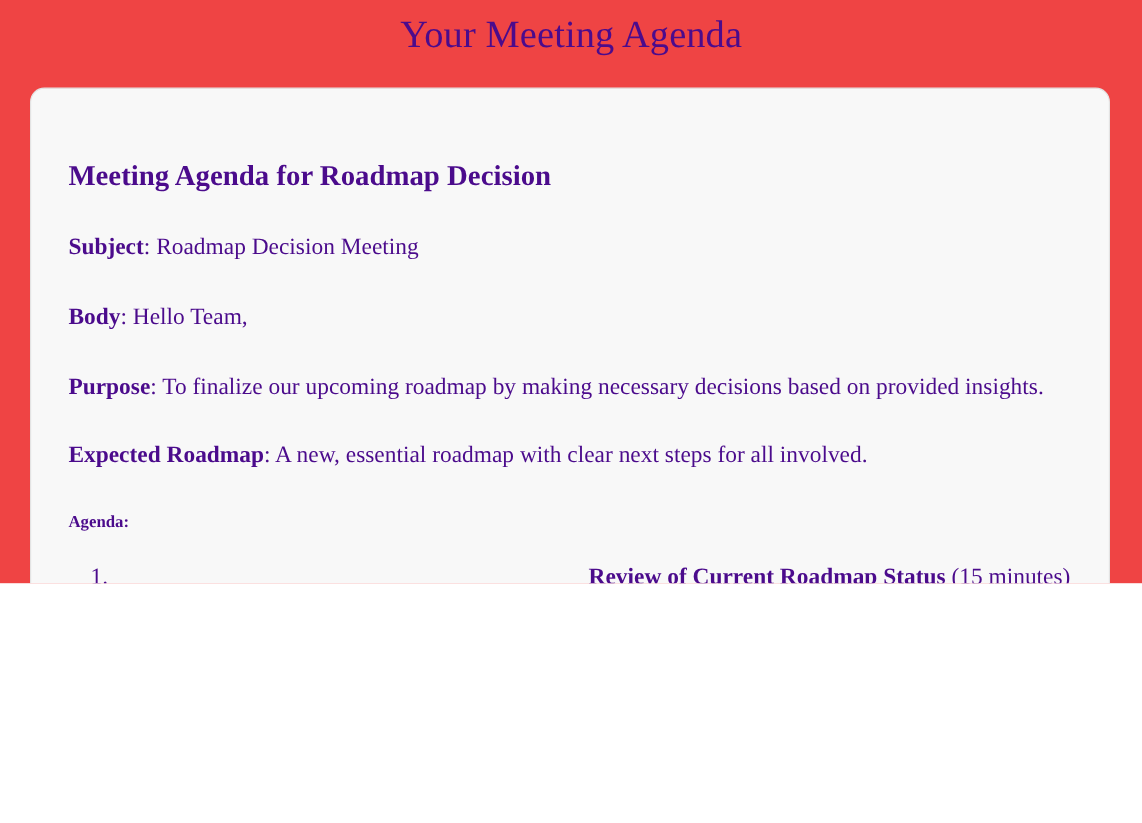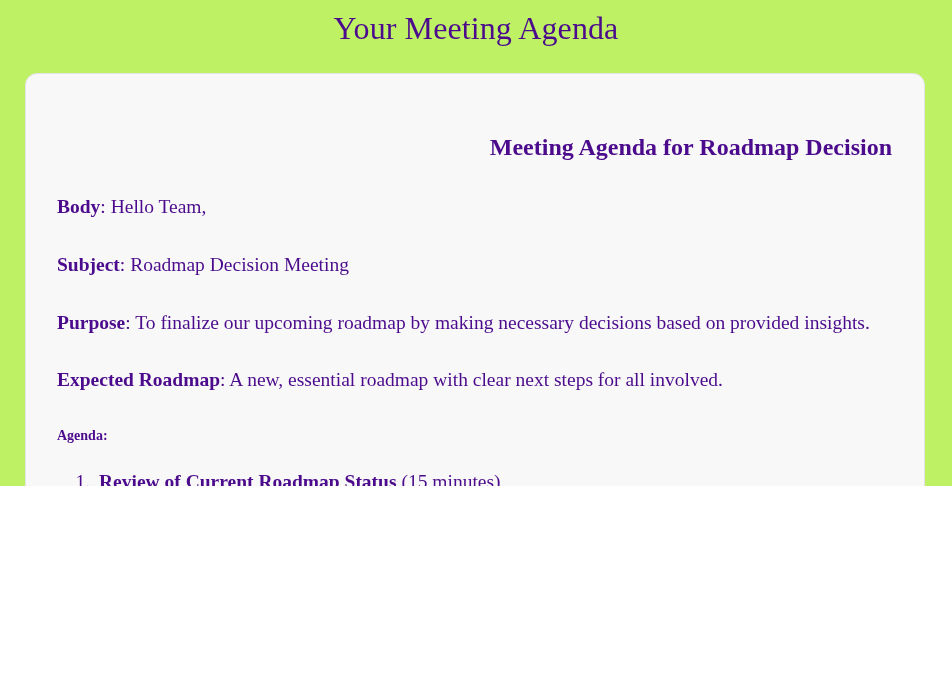--- a/index.html
+++ b/index.html
@@ -13,21 +13,21 @@
   }
   body {
     font-family: "Liberation Serif", "DejaVu Serif", serif;
     color: #4b0b8c;
   }
   .page {
     position: relative;
     width: 952px;
     height: 486px;
     overflow: hidden;
-    background: #bef264;
+    background: #ef4444;
   }
   .page-title {
     margin: 0;
     padding: 8px 0 0 0;
     text-align: center;
     font-family: "Liberation Serif", "DejaVu Serif", serif;
     font-size: 32px;
     font-weight: 400;
     line-height: 1.25;
     color: #4b0b8c;
@@ -45,21 +45,20 @@
     border-radius: 12px;
     padding: 30px 32px 40px 31px;
     overflow: hidden;
   }
   .doc-heading {
     margin: 28px 0 0 0;
     font-size: 24px;
     font-weight: 700;
     line-height: 1.3;
     color: #4b0b8c;
-    text-align: right;
   }
   .para {
     margin: 30px 0 0 0;
     font-size: 19.5px;
     line-height: 1.42;
     color: #4b0b8c;
   }
   .para .lbl {
     font-weight: 700;
   }
@@ -74,20 +73,21 @@
     margin: 22px 0 0 0;
     padding-left: 38px;
     font-size: 19.5px;
     line-height: 1.42;
     color: #4b0b8c;
     list-style-type: decimal;
   }
   ol.agenda-list > li {
     margin: 0 0 6px 0;
     padding-left: 4px;
+    text-align: right;
   }
   ol.agenda-list > li .item-title {
     font-weight: 700;
   }
   ol.agenda-list > li .item-duration {
     font-weight: 400;
   }
   ul.sub-list {
     margin: 8px 0 0 0;
     padding-left: 33px;
@@ -105,25 +105,25 @@
 
 <div class="page">
 
   <h1 class="page-title">Your Meeting Agenda</h1>
 
   <div class="card">
 
     <h2 class="doc-heading">Meeting Agenda for Roadmap Decision</h2>
 
     <p class="para">
-      <span class="lbl">Body</span><span>: </span><span>Hello Team,</span>
+      <span class="lbl">Subject</span><span>: </span><span>Roadmap Decision Meeting</span>
     </p>
 
     <p class="para">
-      <span class="lbl">Subject</span><span>: </span><span>Roadmap Decision Meeting</span>
+      <span class="lbl">Body</span><span>: </span><span>Hello Team,</span>
     </p>
 
 
     <p class="para">
       <span class="lbl">Purpose</span><span>: </span><span>To finalize our upcoming roadmap by making necessary decisions based on provided insights.</span>
     </p>
 
     <p class="para">
       <span class="lbl">Expected Roadmap</span><span>: </span><span>A new, essential roadmap with clear next steps for all involved.</span>
     </p>

